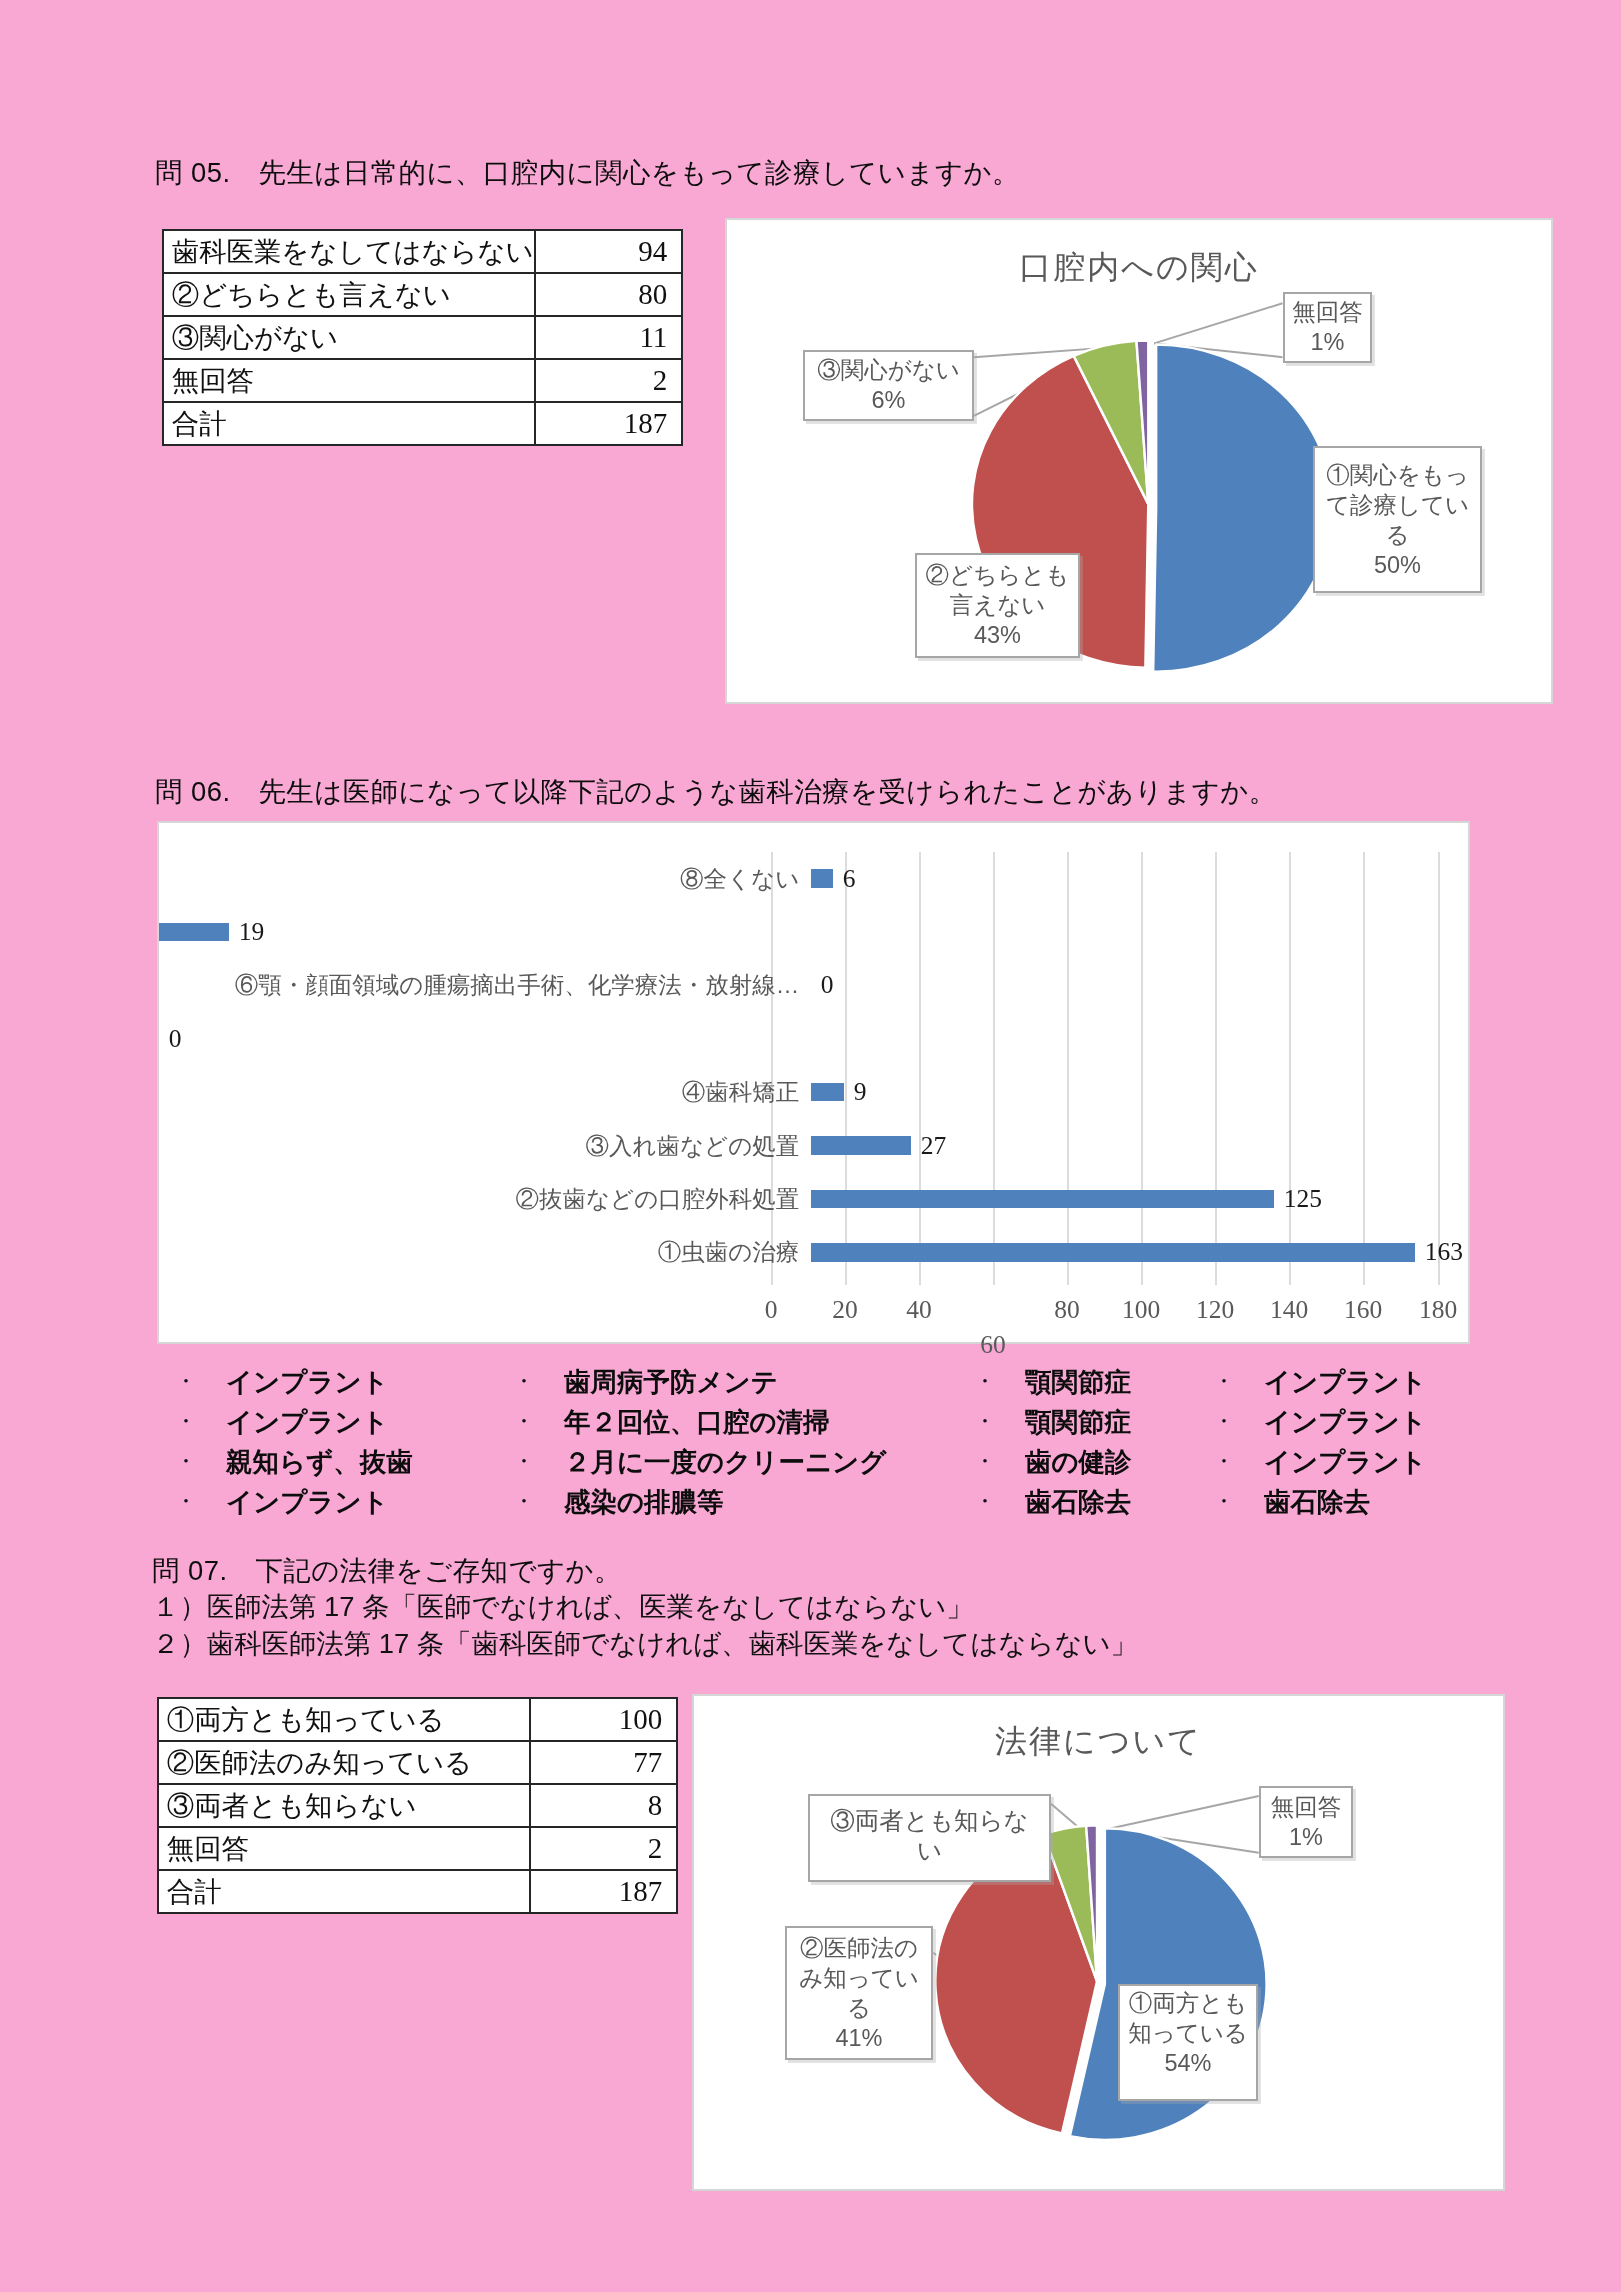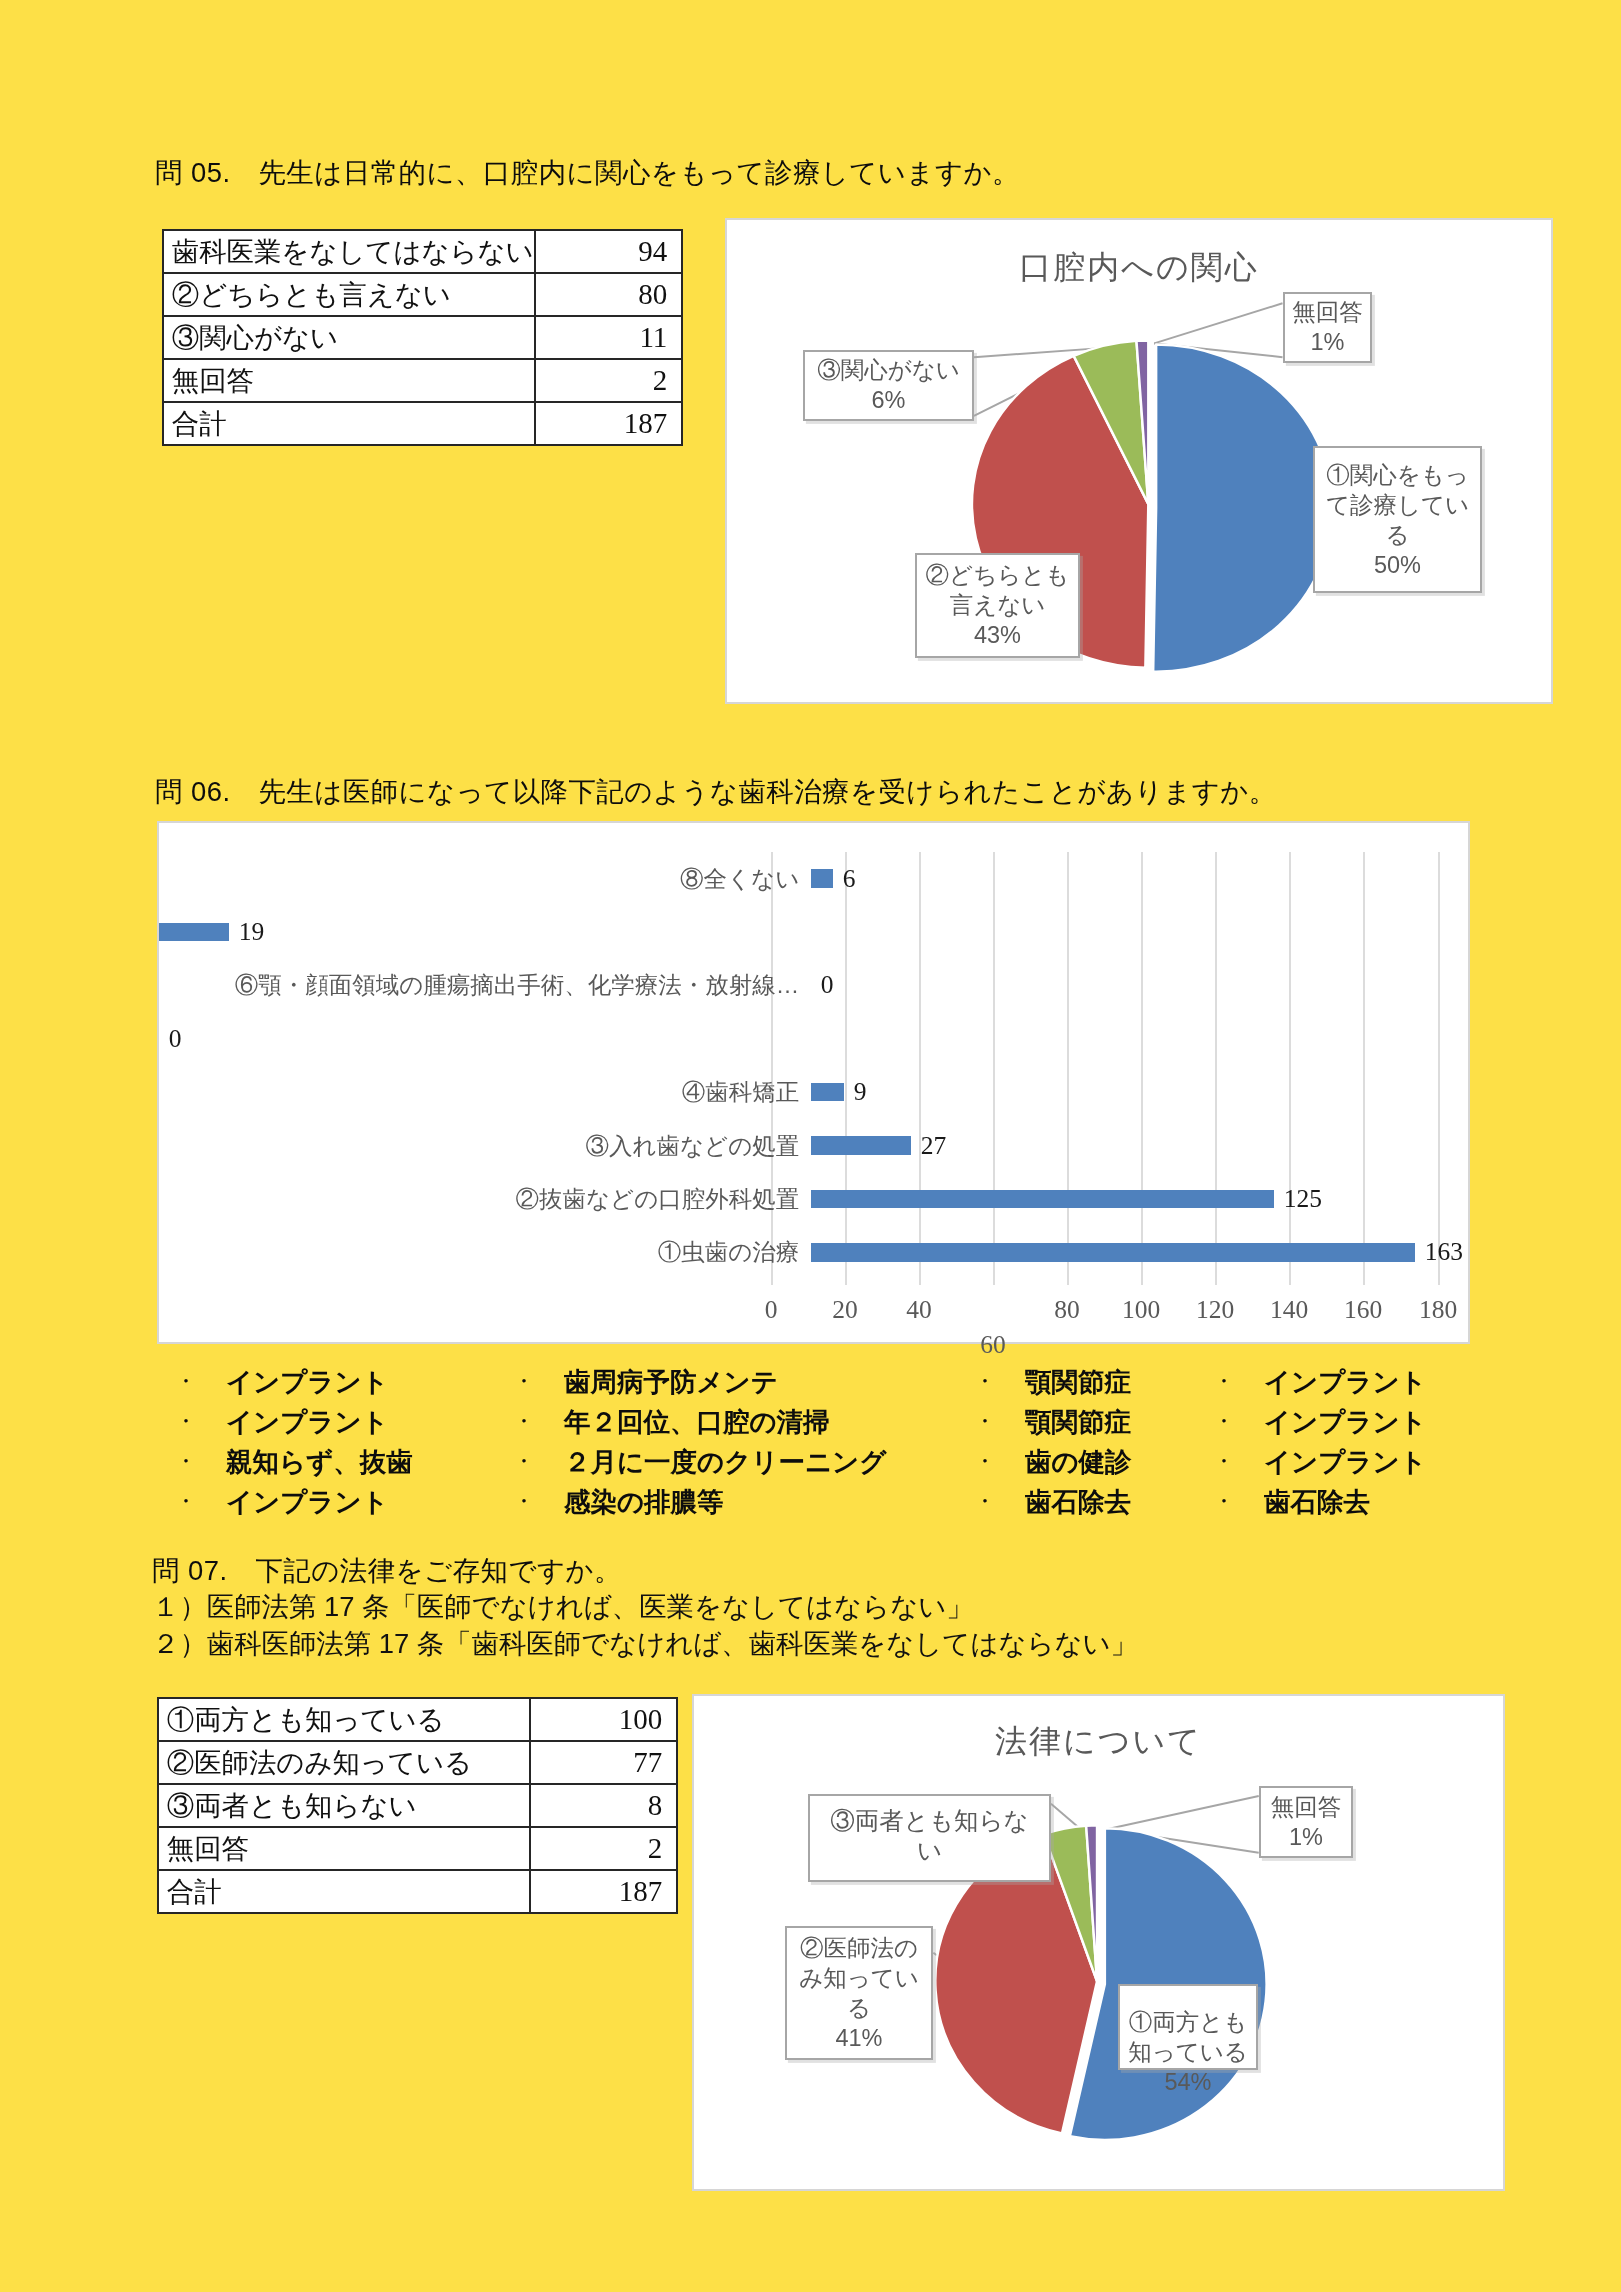--- a/index.html
+++ b/index.html
@@ -1,17 +1,17 @@
 <!DOCTYPE html>
 <html><head>
 <meta charset="utf-8">
 <style>
   * { box-sizing: border-box; margin: 0; padding: 0; }
   body { margin: 0; background: #fff; font-family: "Liberation Sans", sans-serif; color: #111; }
-  .page { position: relative; width: 1621px; height: 2293px; background: #fde047; overflow: hidden; }
+  .page { position: relative; width: 1621px; height: 2293px; background: #f9a8d4; overflow: hidden; }
   .abs { position: absolute; }
   .heading { font-size: 27.4px; color: #0d0d0d; letter-spacing: 0.5px; white-space: nowrap; }
 
   table.data-table { border-collapse: collapse; background: #fff; }
   table.data-table td { border: 2px solid #262626; height: 43px; vertical-align: middle; }
   td.lbl { width: 372px; padding-left: 7.8px; font-size: 27.4px; }
   td.val { width: 147px; text-align: right; padding-right: 13.7px;
            font-family: "Liberation Serif", serif; font-size: 29px; }
 
   .chart-box { position: absolute; background: #fff; border: 2px solid #d6d6d6; }
@@ -302,19 +302,19 @@
     </svg>
 
     <div class="callout" style="left:114px; top:98px; width:243px; height:88px; padding-top:9.8px; font-size:24.5px;">③両者とも知らな
 い</div>
     <div class="callout" style="left:565px; top:90px;  width:94px;  height:72px; padding-top:3.9px;">無回答
 1%</div>
     <div class="callout" style="left:91px;  top:230px; width:148px; height:134px; padding-top:4.9px;">②医師法の
 み知ってい
 る
 41%</div>
-    <div class="callout" style="left:424px; top:288px; width:140px; height:86px; padding-top:21px;">①両方とも
+    <div class="callout" style="left:424px; top:288px; width:140px; height:117px; padding-top:2px;">①両方とも
 知っている
 54%</div>
   </div>
 
 </div>
 
 
 </body></html>

